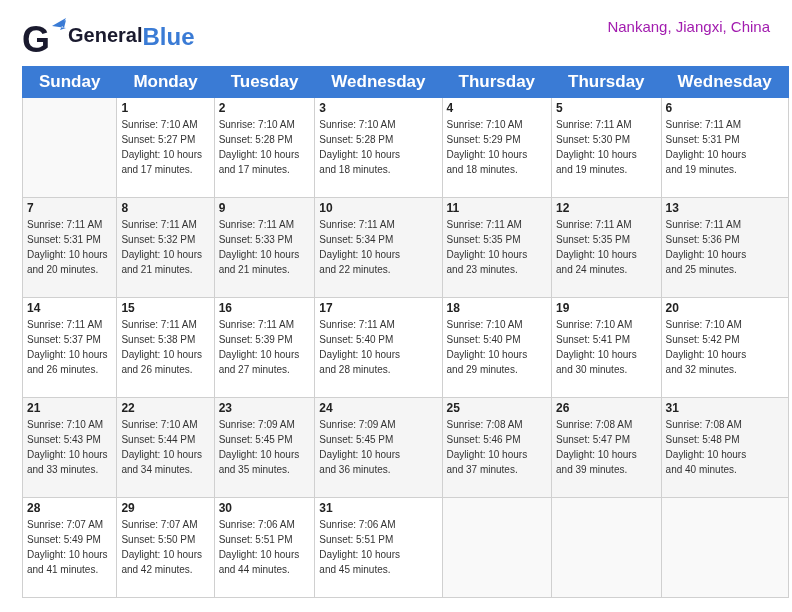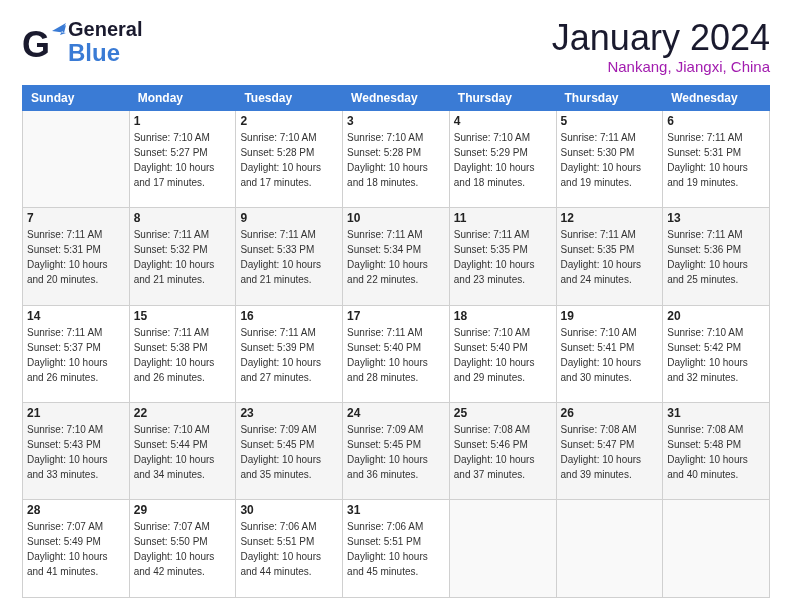--- a/index.html
+++ b/index.html
@@ -42,23 +42,23 @@
       color: #a21caf;
     }
     .calendar-table {
       width: 100%;
       border-collapse: collapse;
       flex: 1;
     }
     .calendar-table th {
       background-color: #3a7bd5;
       color: #fff;
-      font-size: 12px;
+      font-size: 17px;
       font-weight: bold;
-      padding: 5px 8px;
+      padding: 5px 16px;
       text-align: left;
       border: 1px solid #3a7bd5;
     }
     .calendar-table td {
       border: 1px solid #d0d0d0;
       vertical-align: top;
       padding: 3px 4px;
       width: calc(100% / 7);
       background: #fff;
       font-size: 9.5px;
@@ -92,28 +92,27 @@
     <div class="logo">
       <div style="display:flex;align-items:center;gap:2px;">
         <div style="position:relative;width:44px;height:38px;">
           
           <svg width="44" height="38" viewBox="0 0 44 38">
             <text x="0" y="34" font-size="36" fill="#1a1a2e" font-family="Arial" font-weight="bold">G</text>
             <polygon points="30,8 44,0 38,12 44,10" fill="#3a7bd5"></polygon>
             <polygon points="38,6 44,2 42,10" fill="#3a7bd5"></polygon>
           </svg>
         </div>
-        <div style="display:flex;flex-direction:column;line-height:1.1;">
+        <div style="display:flex;flex-direction:row;line-height:1.1;">
           <span style="font-size:20px;font-weight:bold;color:#1a1a2e;">General</span>
           <span style="font-size:24px;font-weight:bold;color:#3a7bd5;">Blue</span>
         </div>
       </div>
     </div>
     <div class="title-block">
-      <div class="month-title">January 2024</div>
       <div class="location">Nankang, Jiangxi, China</div>
     </div>
   </div>
 
   <table class="calendar-table">
     <thead>
       <tr>
 
       <th>Sunday</th>
           <th>Monday</th>

